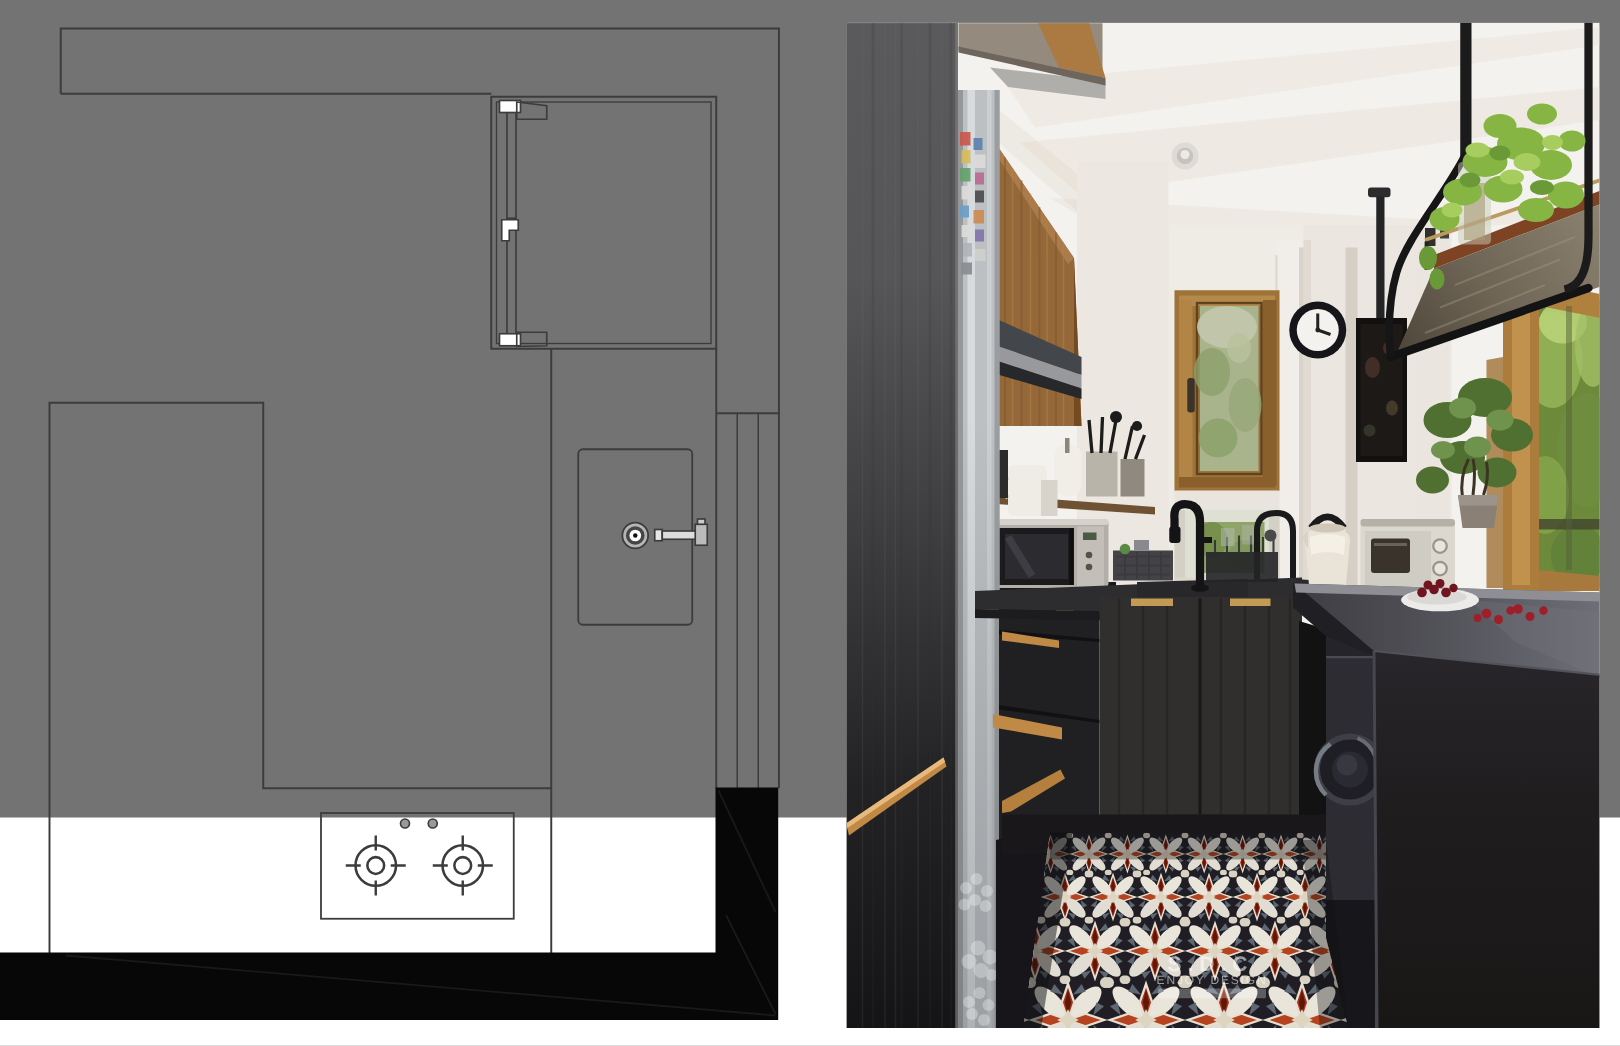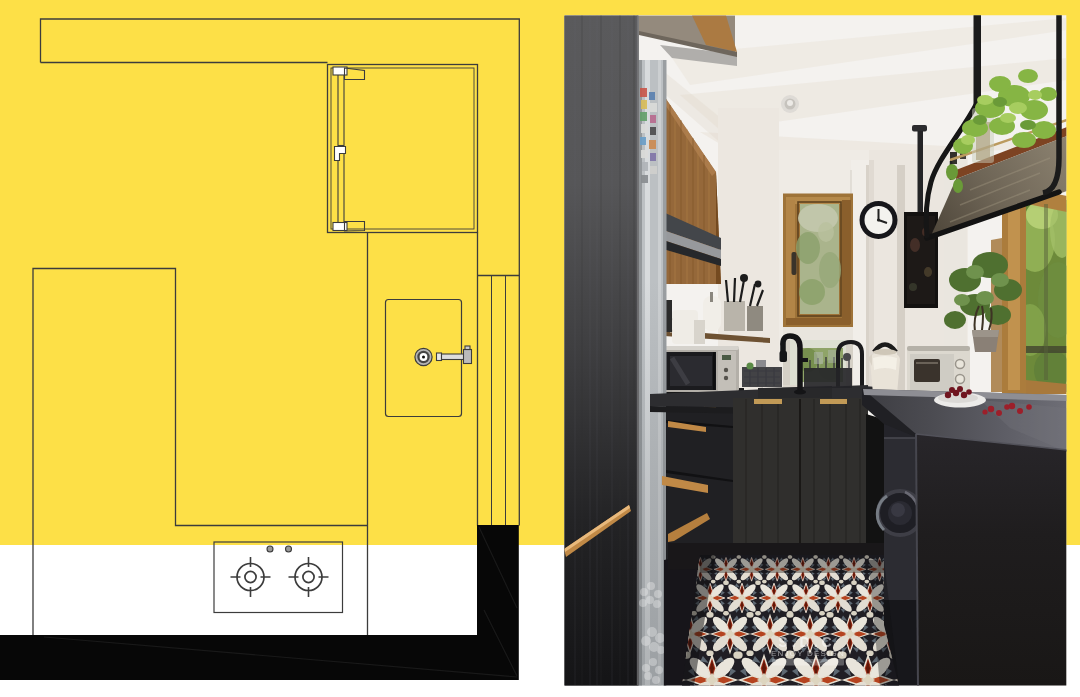--- a/index.html
+++ b/index.html
@@ -1,16 +1,16 @@
 <!DOCTYPE html>
 <html><head>
 <meta charset="utf-8">
 <style>
 html,body{margin:0;padding:0;background:#ffffff;width:1080px;height:697px;overflow:hidden;font-family:"Liberation Sans",sans-serif;}
-#stage{position:relative;width:1080px;height:545px;background:#fde047;}
+#stage{position:relative;width:1080px;height:545px;background:#737373;}
 svg{position:absolute;top:0;left:0;}
 </style>
 </head>
 <body>
 <div id="stage">
 <svg width="1080" height="697" viewBox="0 0 1080 697">
 <defs>
 <clipPath id="ph">
           <rect x="564.5" y="15.2" width="501.8" height="670.2"></rect>
         </clipPath>

